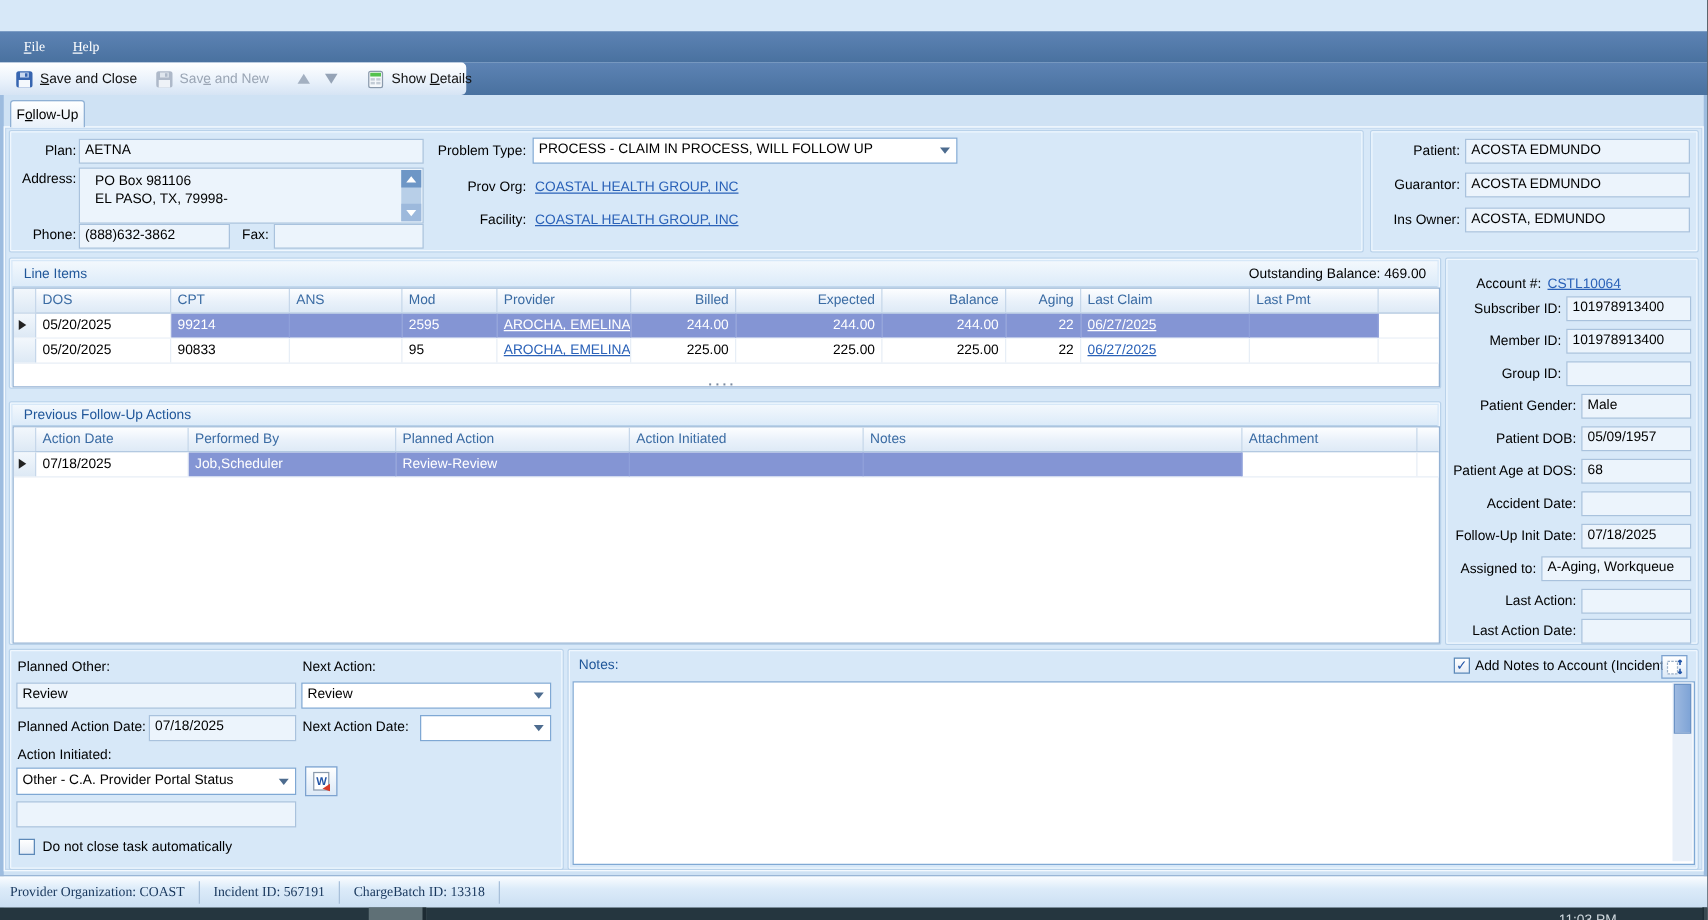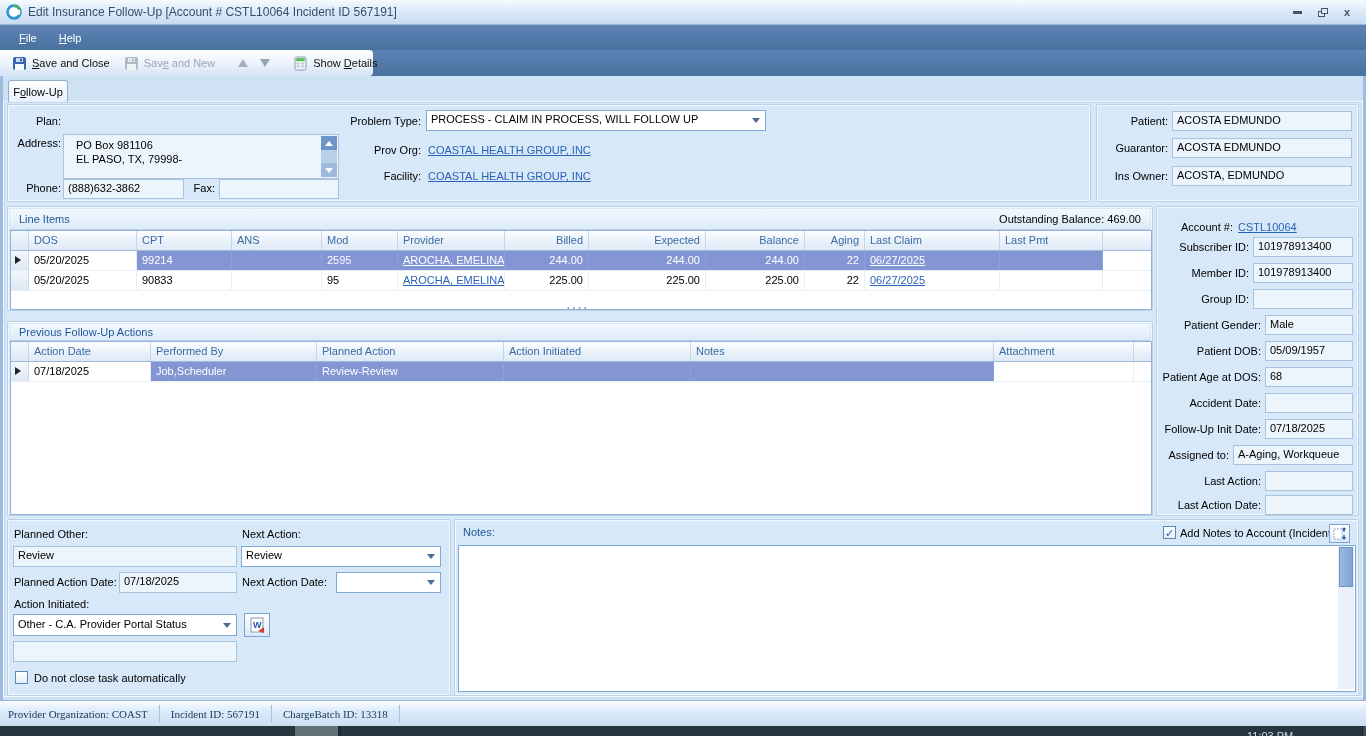--- a/index.html
+++ b/index.html
@@ -17,21 +17,21 @@
   .g-min { width:9px; height:3px; background:#44536b; }
   .g-restore { position:relative; width:10px; height:9px; }
   .g-restore i { position:absolute; width:7px; height:6px; border:1px solid #44536b; background:#dce9f7; }
   .g-restore i.b { left:0; top:3px; } .g-restore i.t { left:3px; top:0; }
   .g-close { color:#44536b; font-weight:bold; font-size:11px; line-height:11px; }
   .g-close::before { content:"x"; }
 
   
   .menubar { position:absolute; left:0; top:25px; width:1366px; height:25px;
     background:linear-gradient(#5d83b4,#49719f); display:flex; align-items:center; padding-left:8px; color:#fff; }
-  .menu-item { padding:4px 11px; }
+  .menu-item { padding:4px 11px;font-family:Liberation Serif, serif; }
   .mn { text-decoration:underline; }
   .toolbar { position:absolute; left:0; top:50px; width:1366px; height:26px;
     background:linear-gradient(#5d83b4,#49719f); }
   .toolstrip { position:absolute; left:0; top:0; width:373px; height:26px;
     background:linear-gradient(#ffffff,#eaf2fb 55%,#d6e4f4); border-radius:0 4px 4px 0;
     display:flex; align-items:center; padding:0 5px; }
   .tbtn { display:flex; align-items:center; gap:5px; padding:2px 7px; color:#111; white-space:nowrap;justify-content:space-between; }
   .tbtn.disabled { color:#9aa5b4; }
   .tsep { width:1px; height:17px; background:#b4c6da; margin:0 5px; }
   .navtri-up { width:0; height:0; border-left:5px solid transparent; border-right:5px solid transparent; border-bottom:8px solid #a3b0c1; margin:0 6px; }
@@ -103,36 +103,20 @@
     font-weight:bold; letter-spacing:2px; line-height:10px; }
   .splitdots::before { content:"\00b7\00b7\00b7\00b7"; }
 
   .icbtn { position:absolute; border:1px solid #7da2cf; background:linear-gradient(#ffffff,#dce9f7); display:flex; align-items:center; justify-content:center; }
 </style>
 </head>
 <body>
 
 <div id="window">
 
-  <div class="titlebar">
-    <svg class="appicon" viewBox="0 0 16 16">
-      <circle cx="8" cy="8" r="7" fill="#ffffff" stroke="#2e86b8" stroke-width="1.4"></circle>
-      <path d="M13 5 A6 6 0 1 0 13 11" fill="none" stroke="#2e9bd6" stroke-width="2.2"></path>
-      <path d="M8 2 A6 6 0 0 1 13.5 6" fill="none" stroke="#57b847" stroke-width="2.2"></path>
-    </svg>
-    <span class="title-text">Edit Insurance Follow-Up [Account # CSTL10064 Incident ID 567191]</span>
-    <div class="win-controls">
-      <span class="g-min"></span>
-      <span class="g-restore">
-          <i class="b"></i>
-          <i class="t"></i>
-        </span>
-      <span class="g-close"></span>
-    </div>
-  </div>
 
   <div class="menubar">
     <span class="menu-item"><span class="mn">F</span><span>ile</span></span>
     <span class="menu-item"><span class="mn">H</span><span>elp</span></span>
   </div>
 
   <div class="toolbar">
     <div class="toolstrip">
       <span class="tbtn">
         <svg width="15" height="15" viewBox="0 0 15 15">
@@ -173,20 +157,21 @@
   <div class="mainbg"></div>
   <div class="sidestrip" style="left:0"></div>
   <div class="sidestrip" style="right:0"></div>
   <div class="contentbox"></div>
   <div class="tab">
     <span><span>F</span><span class="mn">o</span><span>llow-Up</span></span>
   </div>
 
   <div class="gbox" style="left:8px;top:105px;width:1082px;height:96px">
     <span class="lb" style="left:2px;top:9px;width:50px">Plan:</span>
+    <div class="fld" style="left:54px;top:5px;width:276px">AETNA</div>
 
     <span class="lb" style="left:332px;top:9px;width:80px">Problem Type:</span>
     <div class="fld white" style="left:417px;top:4px;width:340px;height:21px;padding-right:16px">
       <span>PROCESS - CLAIM IN PROCESS, WILL FOLLOW UP</span>
       <span class="arrowbox">
           <i class="dtri"></i>
         </span>
     </div>
 
     <span class="lb" style="left:2px;top:31px;width:50px">Address:</span>

